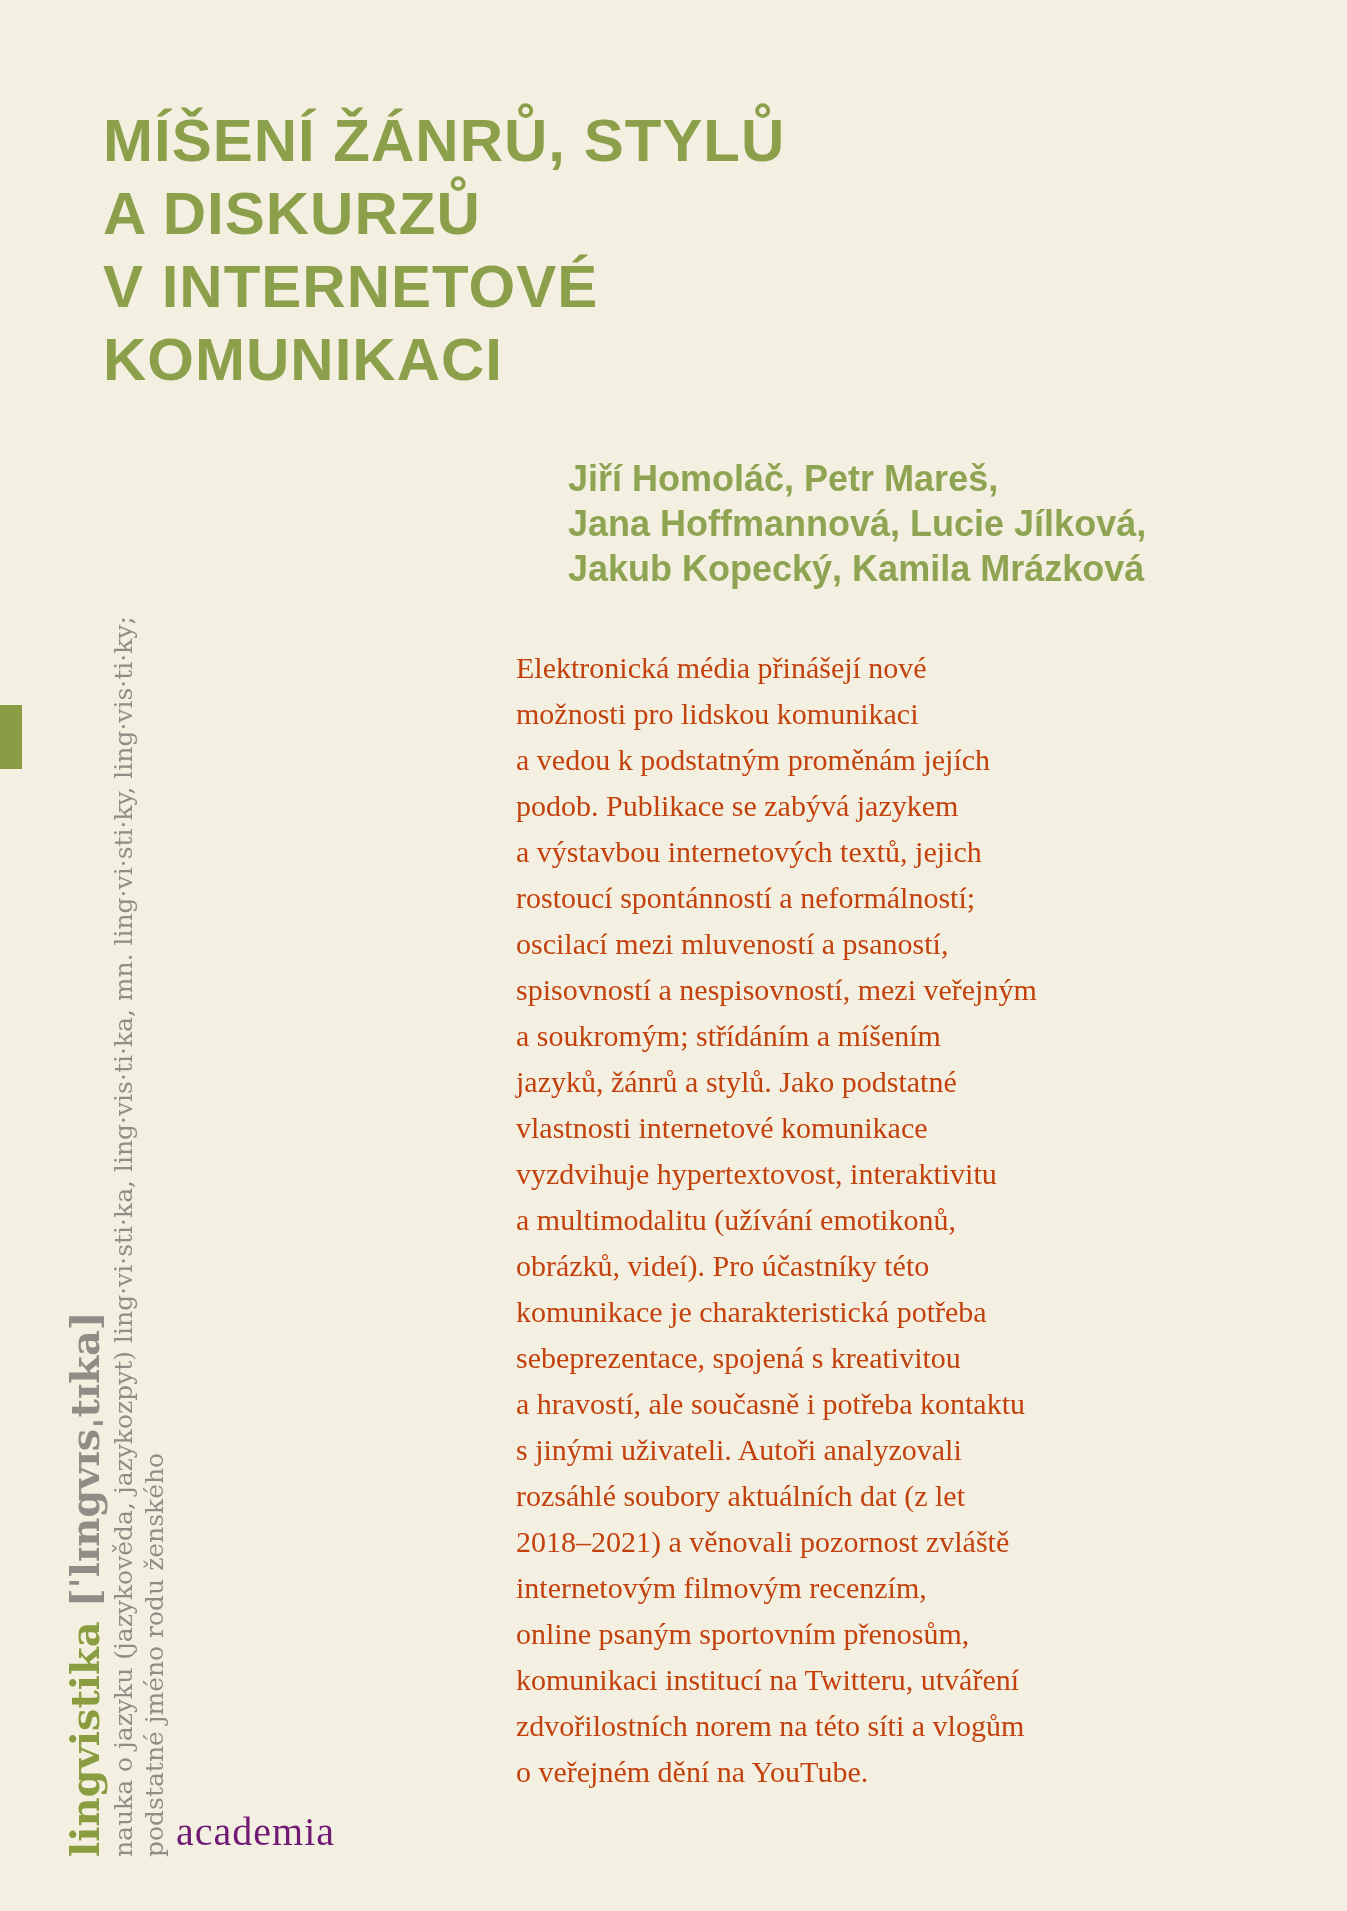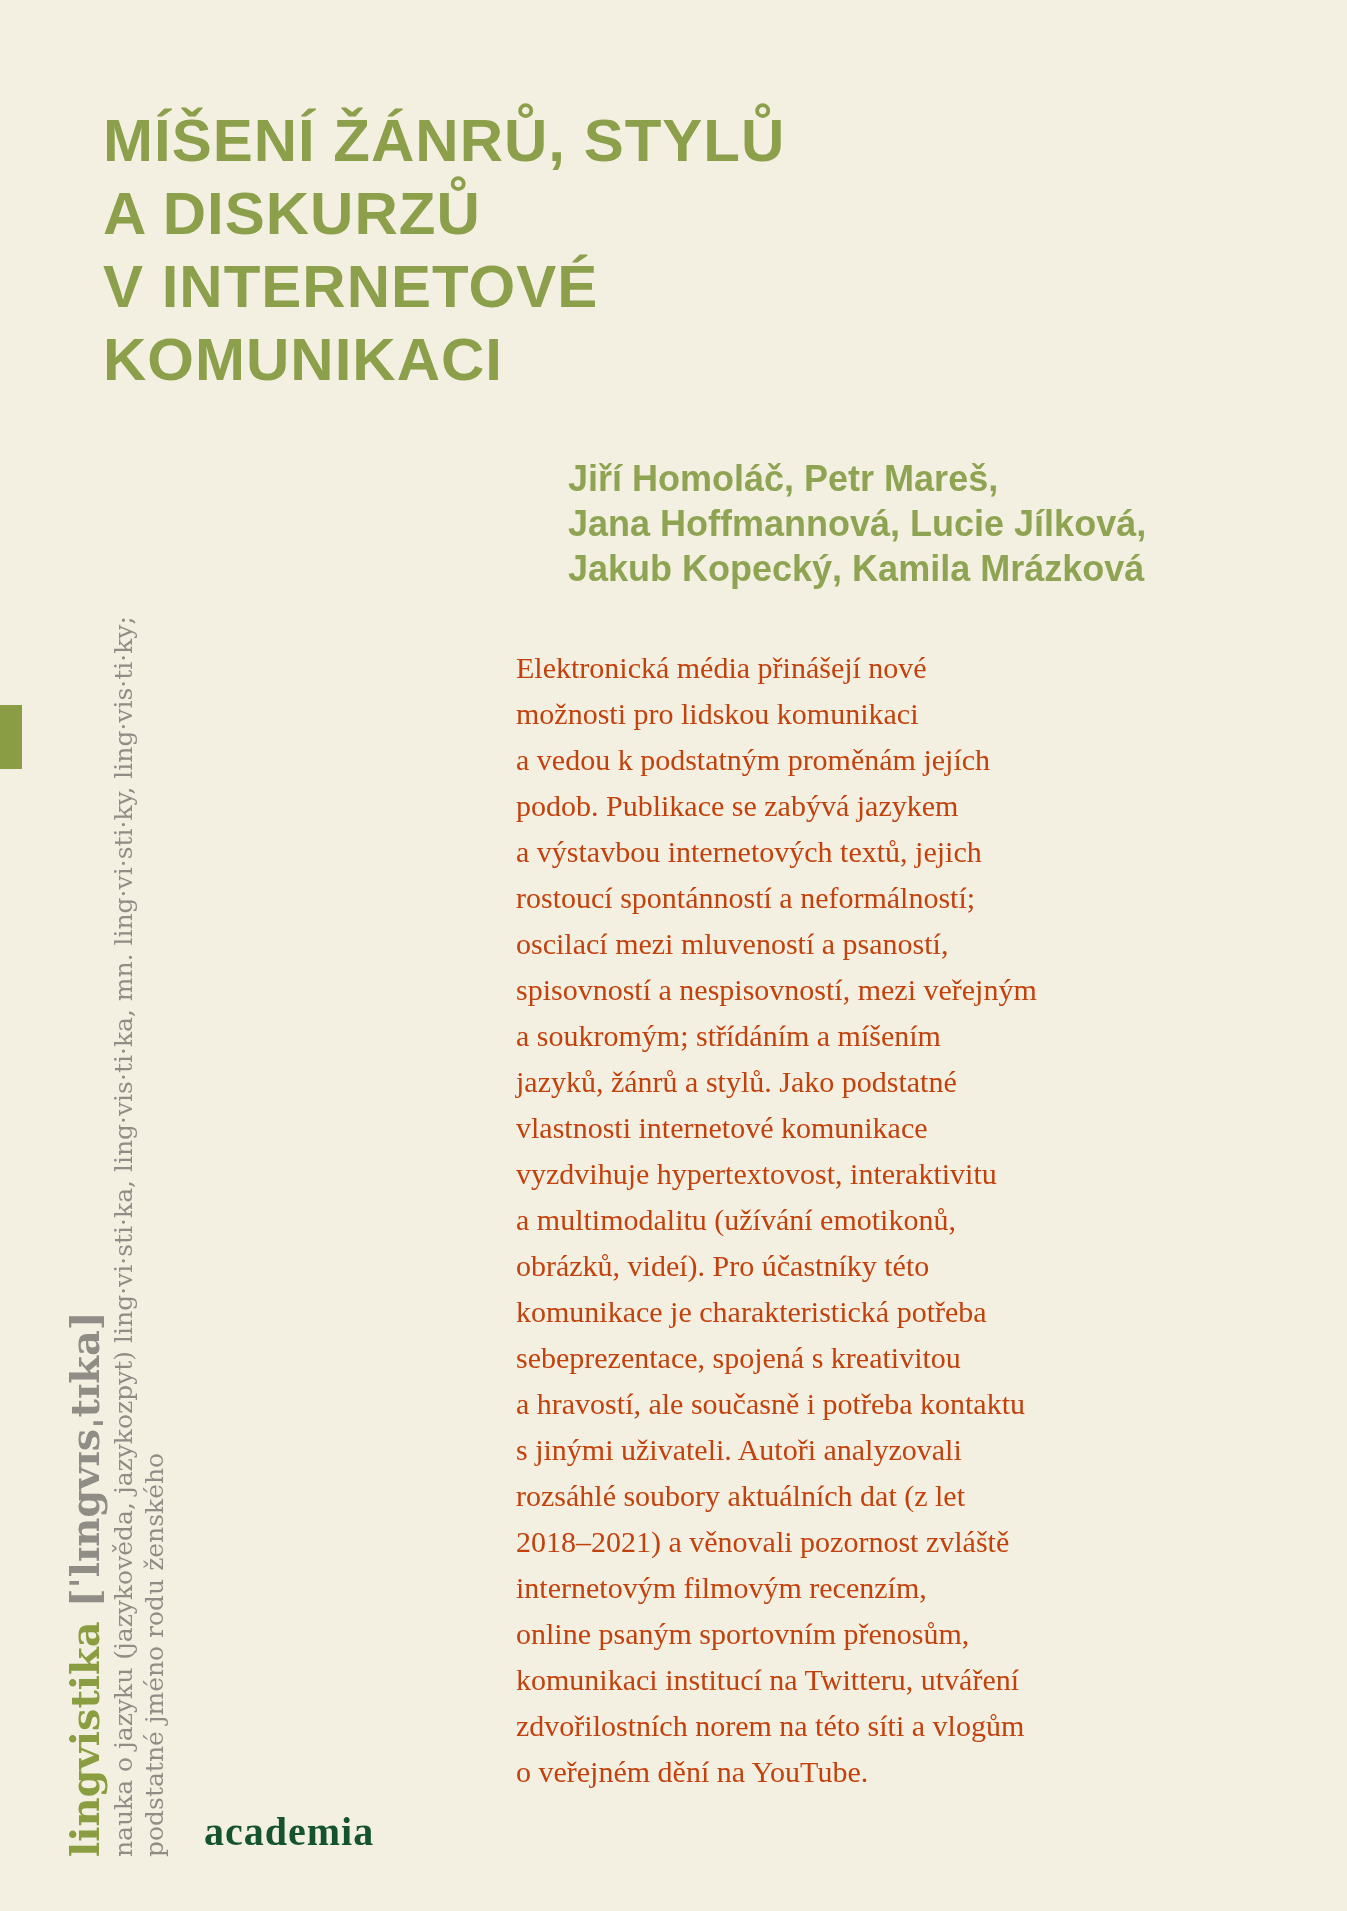--- a/index.html
+++ b/index.html
@@ -85,26 +85,26 @@
   .spine-grammar {
     font-family: "DejaVu Serif", serif;
     font-weight: 400;
     font-size: 25px;
     line-height: 30px;
     color: #8f8d86;
     white-space: nowrap;
   }
   .publisher-logo {
     position: absolute;
-    left: 204px;
+    left: 176px;
     top: 1808px;
     font-family: "Liberation Serif", serif;
-    font-weight: 700;
+    font-weight: 400;
     font-size: 40px;
-    color: #14532d;
+    color: #701a75;
     letter-spacing: 1px;
   }
 </style>
 </head>
 <body>
 
 <div class="cover">
 
   <div class="accent-block"></div>
 

